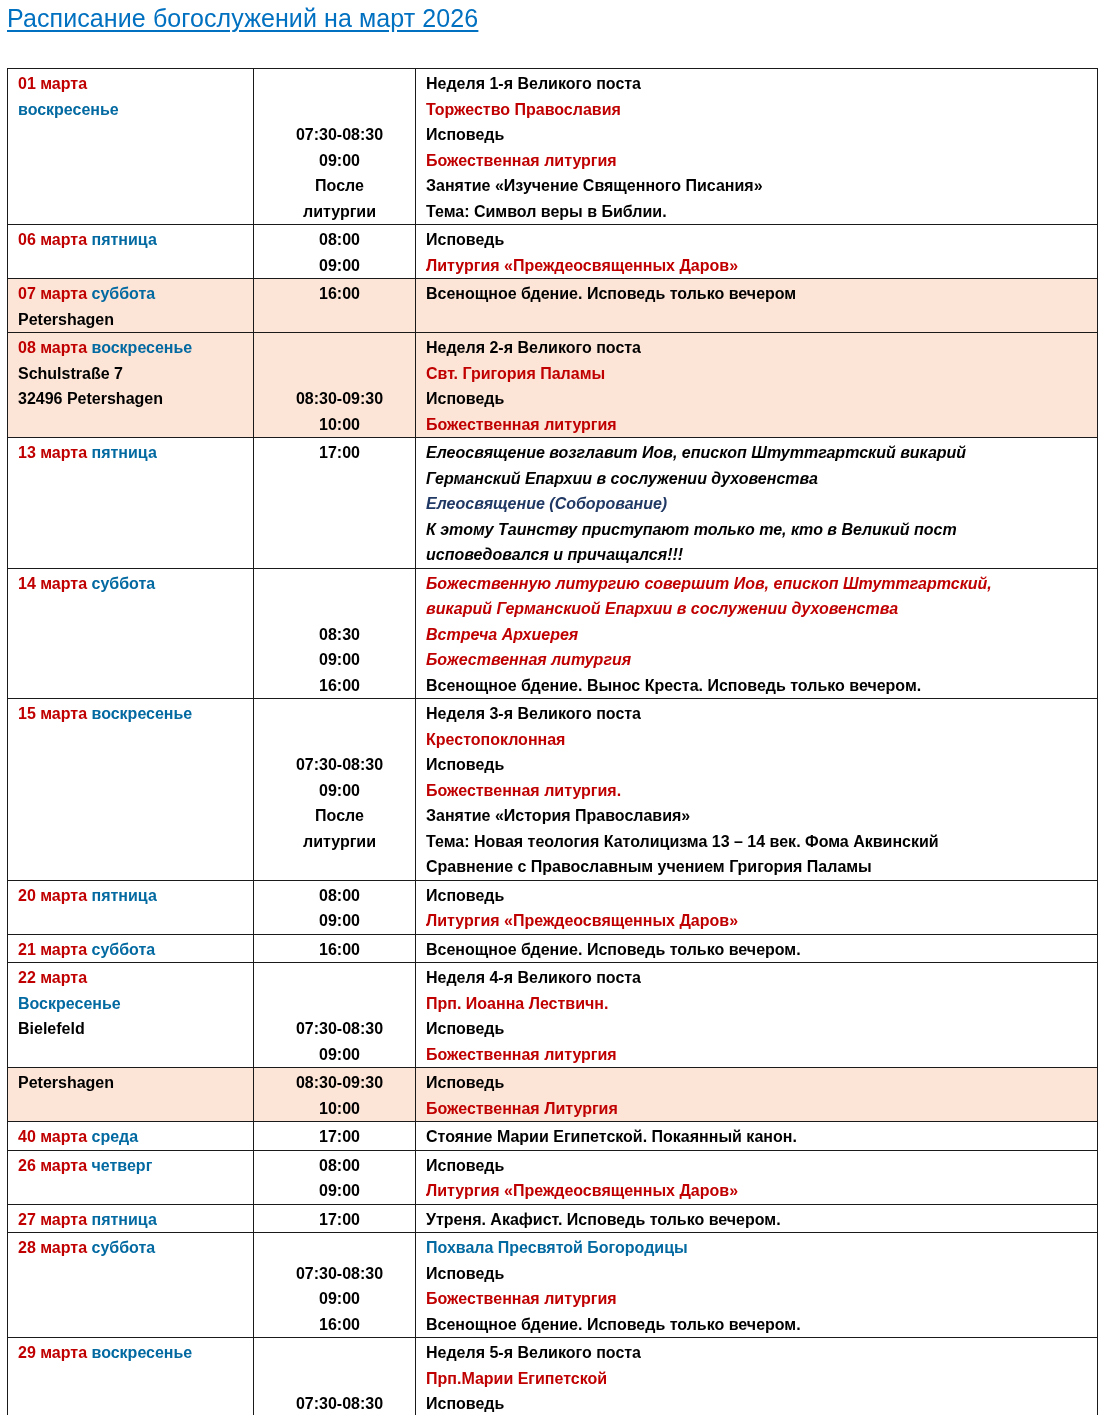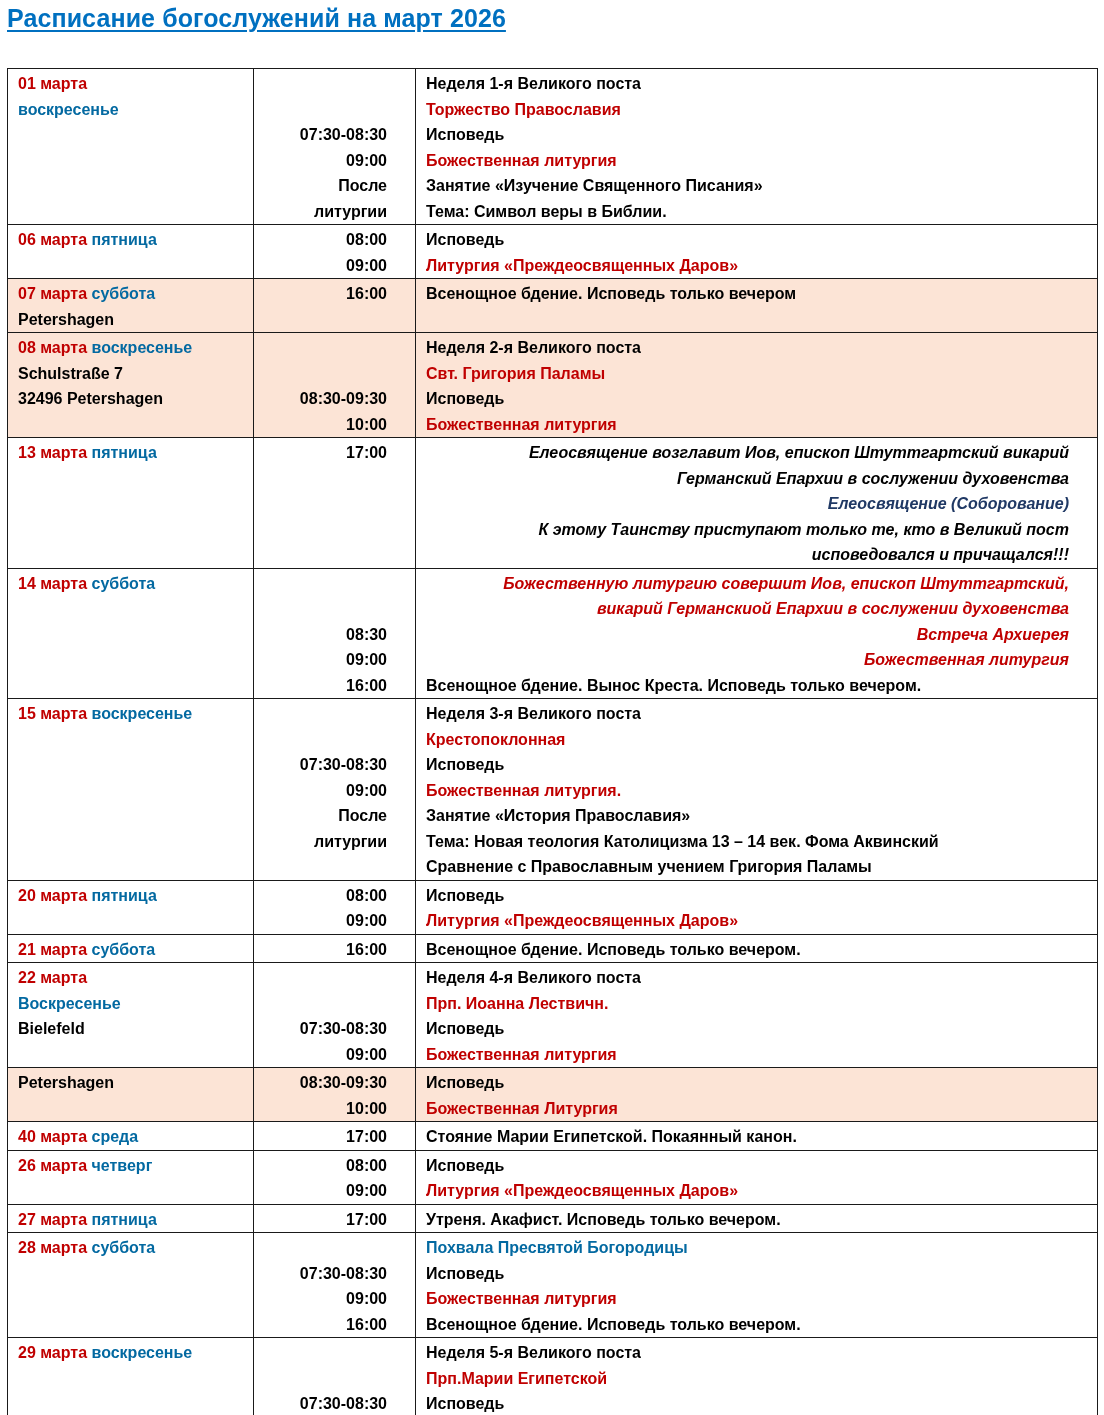--- a/index.html
+++ b/index.html
@@ -3,42 +3,42 @@
 <meta charset="utf-8">
 <style>
   html, body { margin: 0; padding: 0; background: #ffffff; }
   body {
     width: 1104px; height: 1415px; position: relative; overflow: hidden;
     font-family: "Liberation Sans", "DejaVu Sans", sans-serif;
     font-weight: bold; font-size: 16px; color: #000;
   }
   .title {
     position: absolute; left: 7px; top: 4px;
-    font-size: 25px; font-weight: bold; color: #0070c0;
+    font-size: 25px; font-weight: normal; color: #0070c0;
     text-decoration: underline; text-underline-offset: 3px;
     letter-spacing: 0.1px;
   }
   table.schedule {
     position: absolute; left: 7px; top: 68px;
     width: 1090px; border-collapse: collapse; table-layout: fixed;
   }
   table.schedule td {
-    border: 1.5px solid #1a1a1a; vertical-align: top; padding: 2px 28px 0 10px;
+    border: 1.5px solid #1a1a1a; vertical-align: top; padding: 2px 0 0 10px;
   }
   col.c1 { width: 246px; }
   col.c2 { width: 162px; }
   col.c3 { width: 682px; }
   .line { height: 25.5px; line-height: 25.5px; white-space: nowrap; }
-  td.time { text-align: right; padding-right: 10px; }
+  td.time { text-align: center; padding-right: 10px; }
   .red { color: #c00000; }
   .blue { color: #0369a1; }
   .navy { color: #1f3864; }
   .black { color: #000; }
   .u { }
-  .it { font-style: italic; text-align: right; }
+  .it { font-style: italic; text-align: left; }
   tr.shade td { background: #fce4d6; margin-top: 27px; }
 </style>
 </head>
 <body>
 
 <div class="title">Расписание богослужений на март 2026</div>
 
 <table class="schedule">
   <colgroup>
       <col class="c1">

